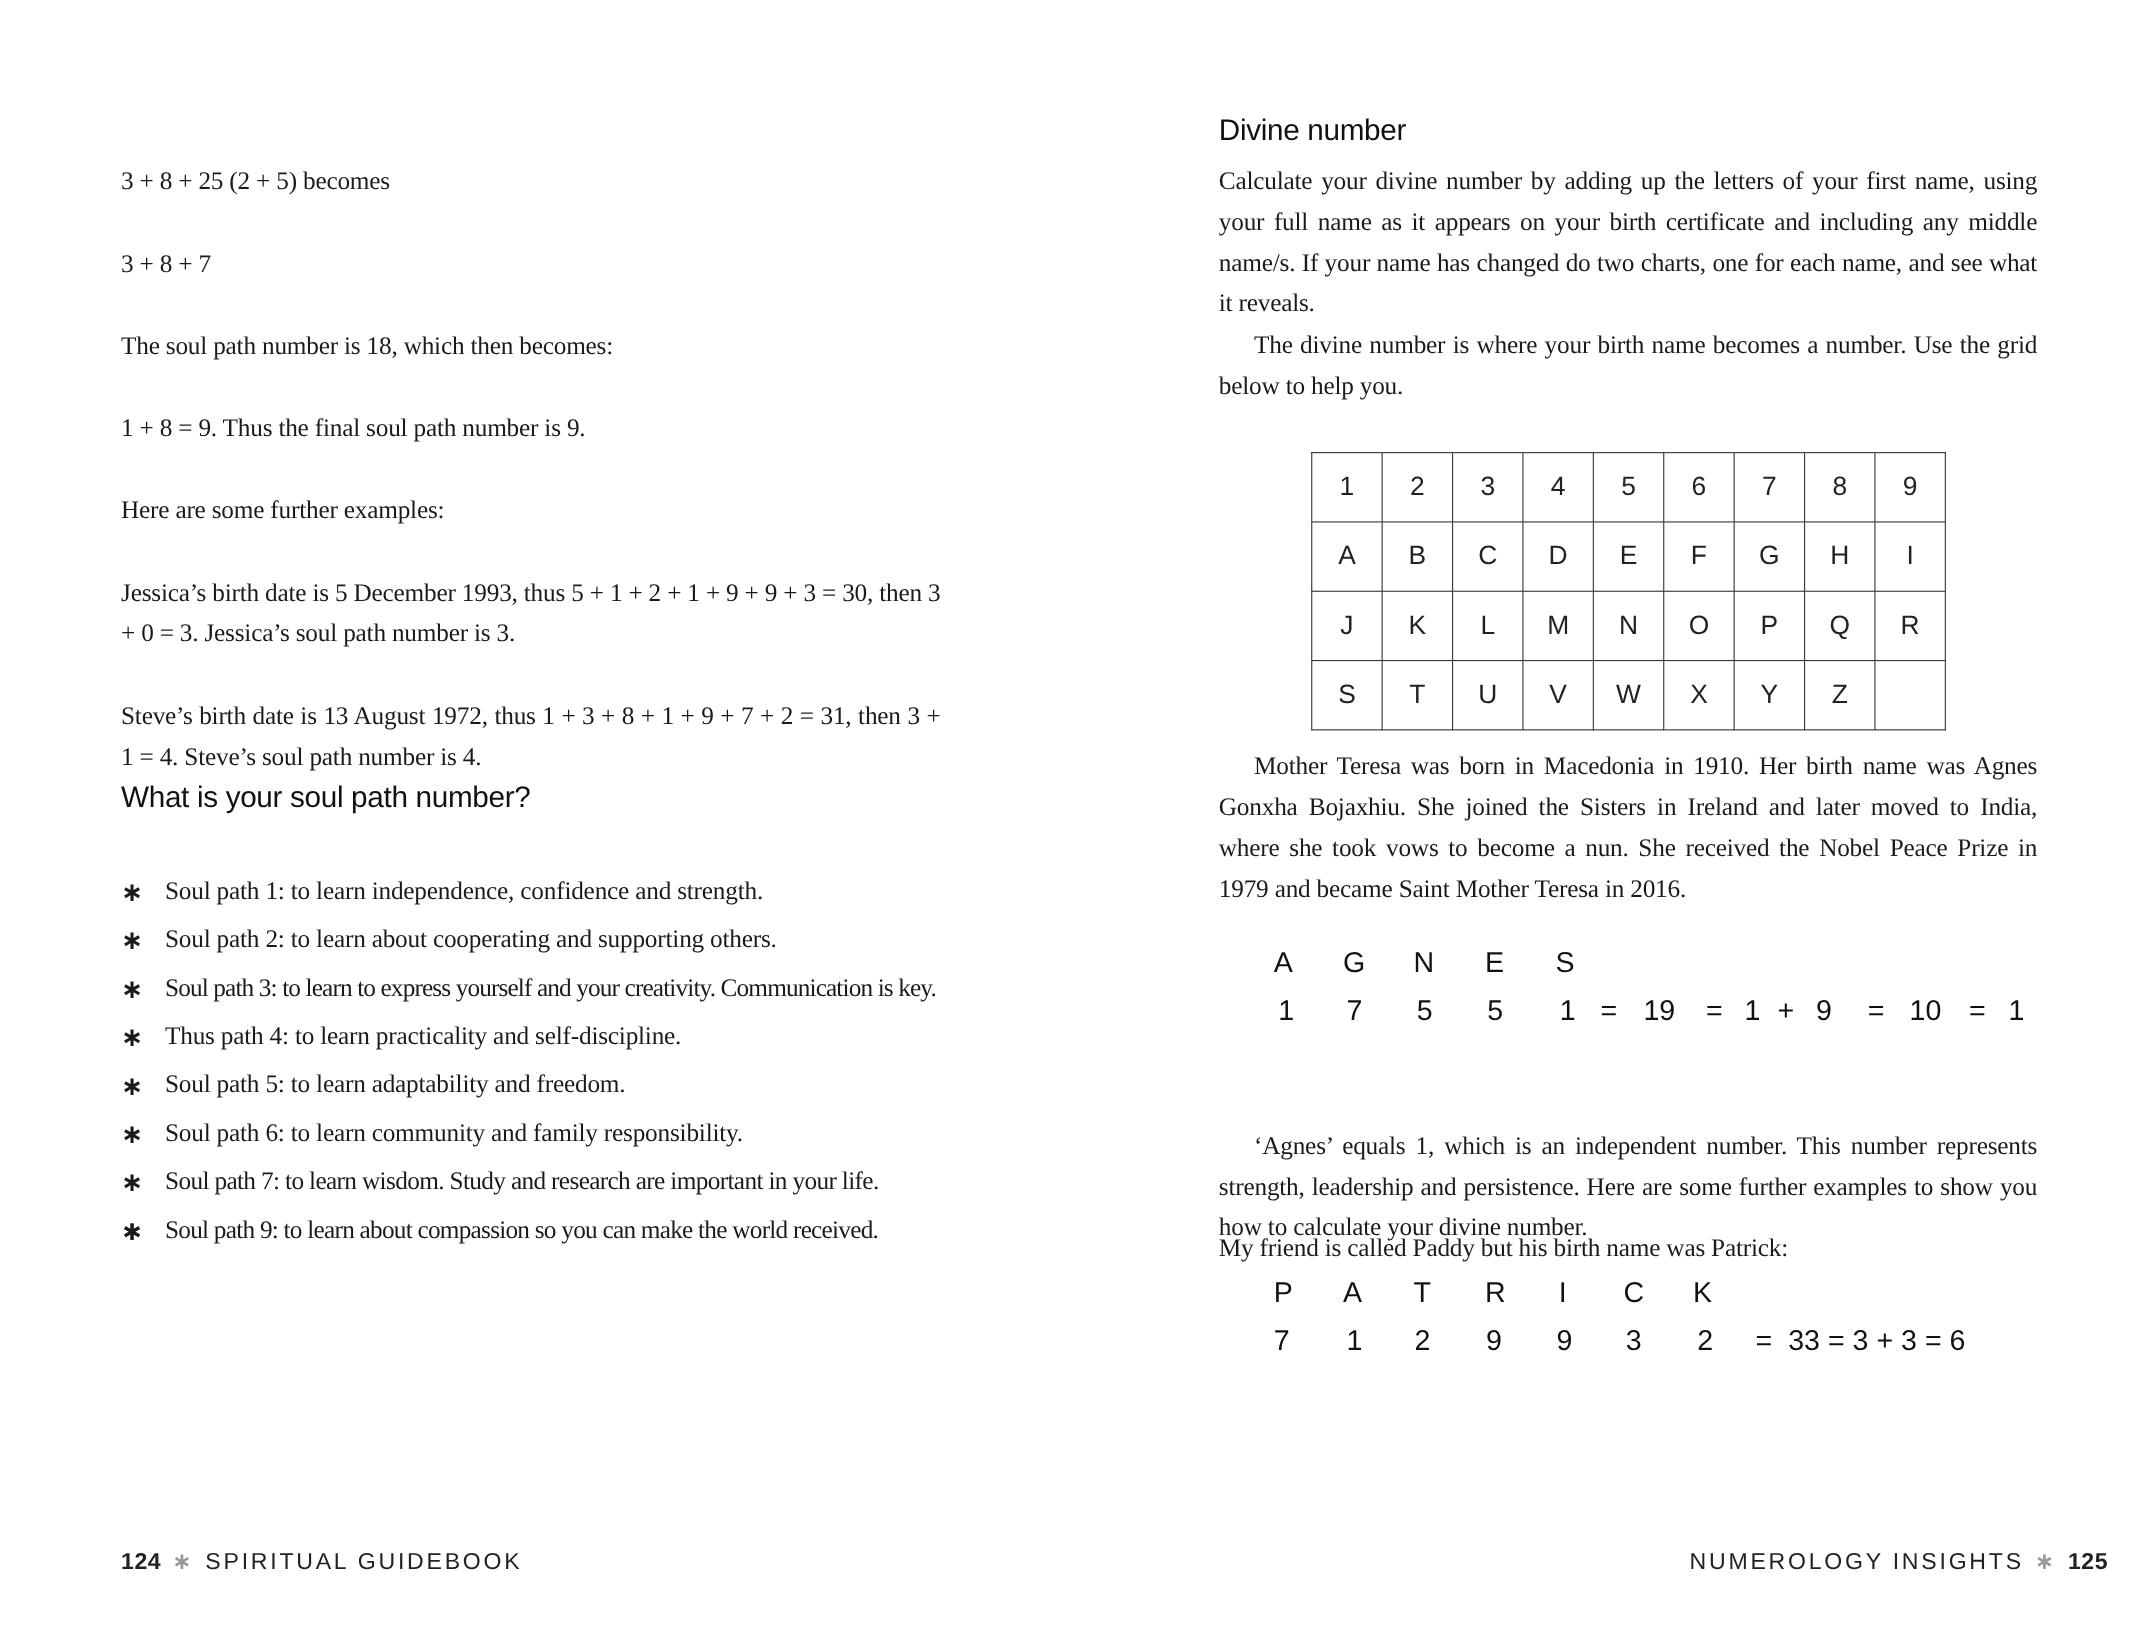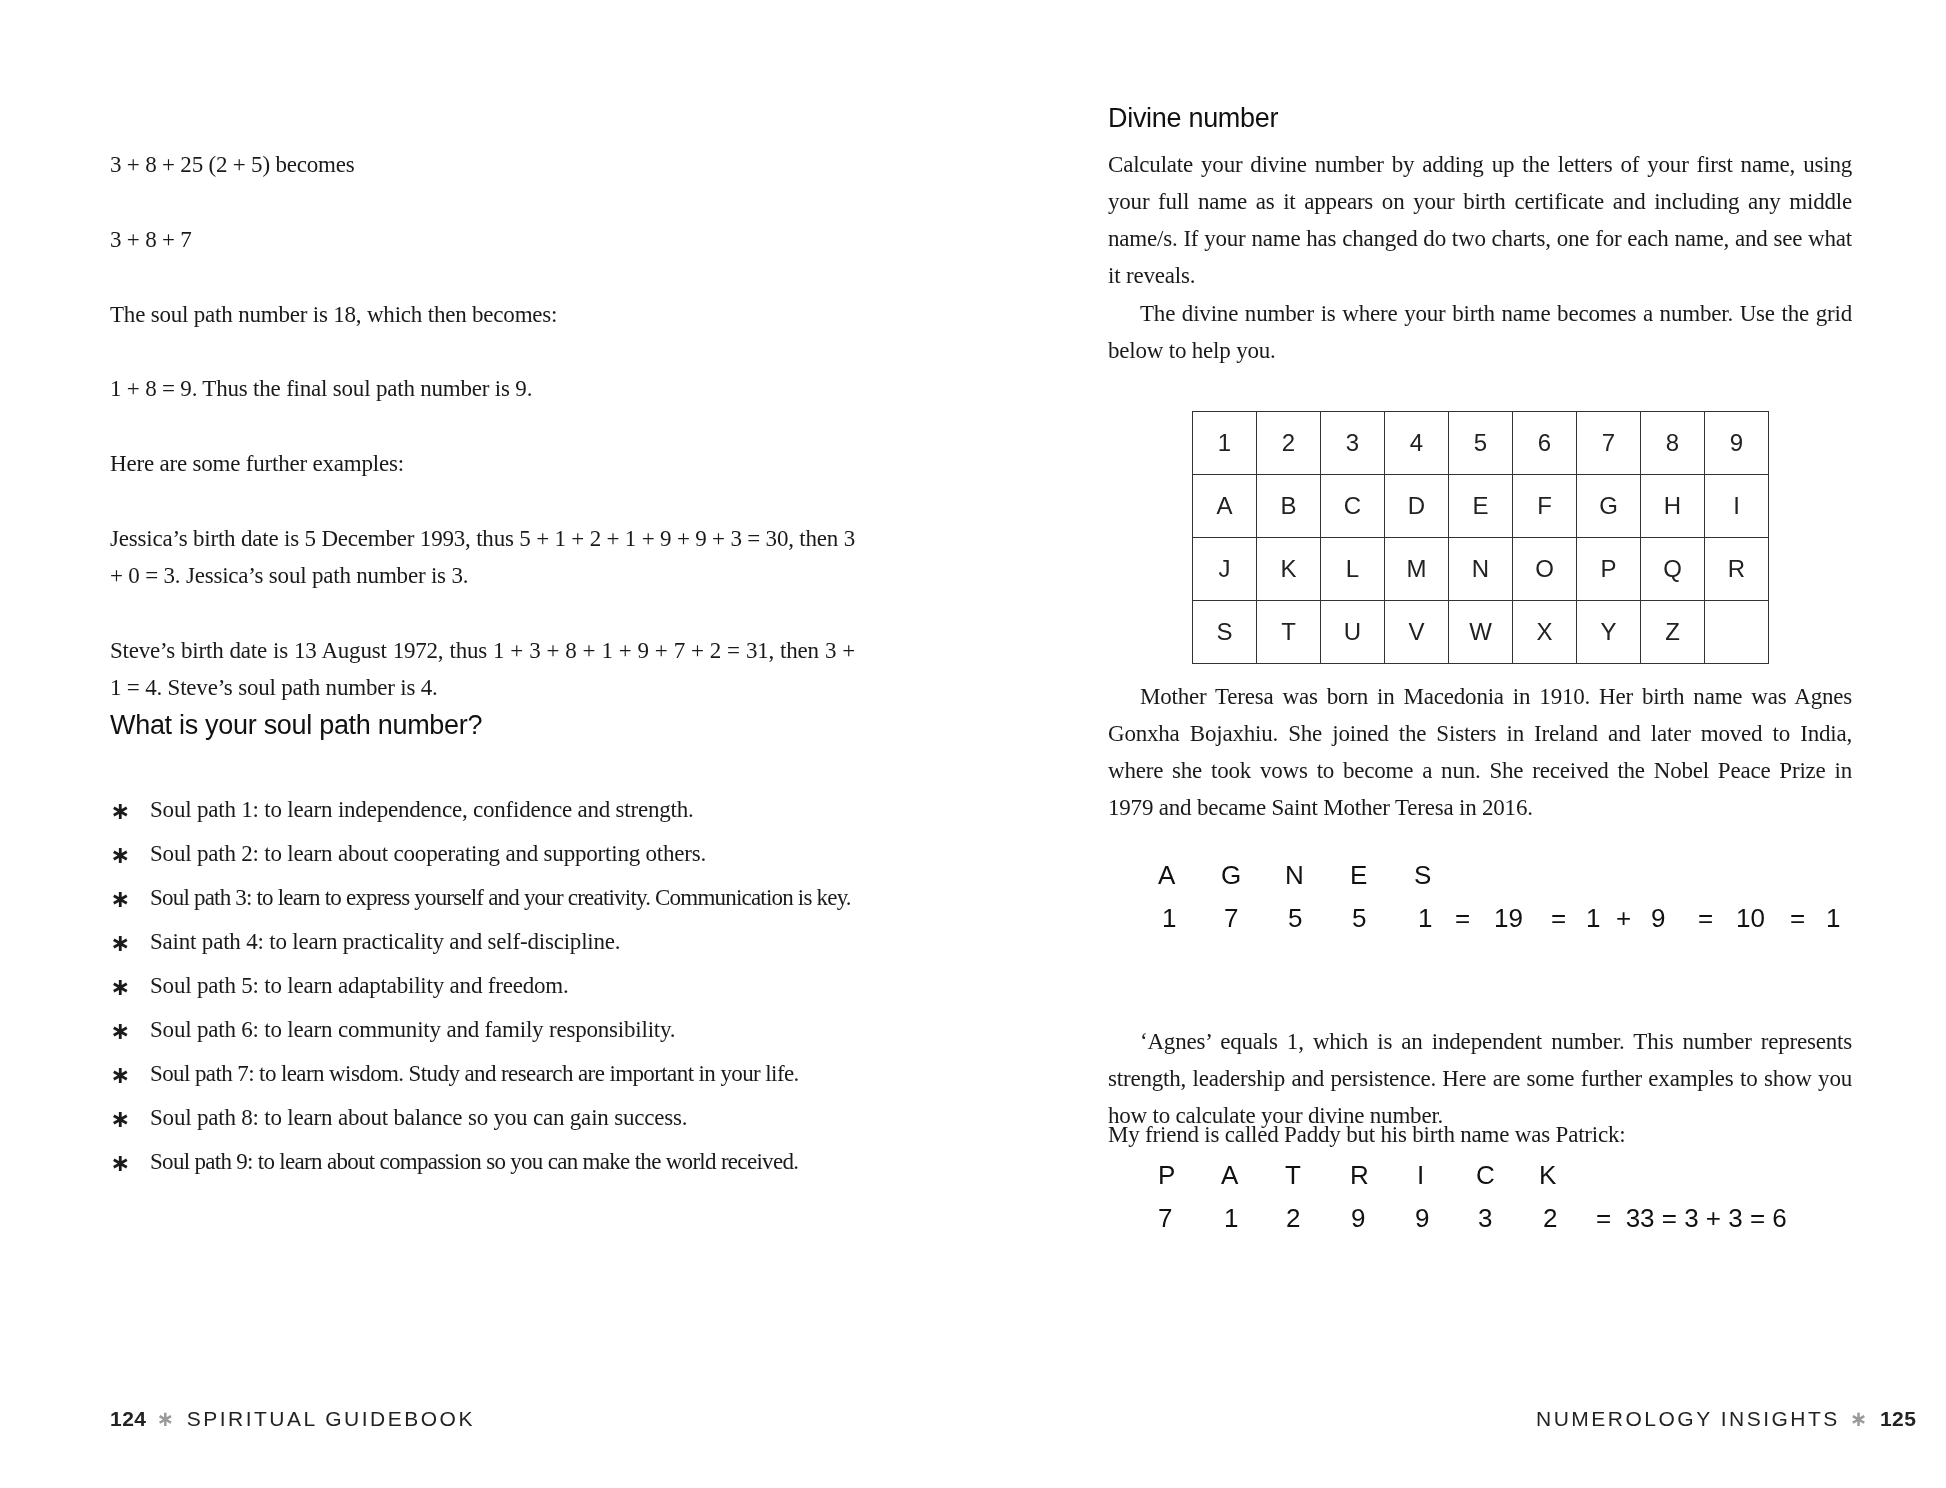--- a/index.html
+++ b/index.html
@@ -36,25 +36,25 @@
 <div class="abs lt serif" style="top:445px;">Here are some further examples:</div>
 <div class="abs serif" style="top:520px; left:110px; width:745px; text-align:justify;">Jessica’s birth date is 5 December 1993, thus 5 + 1 + 2 + 1 + 9 + 9 + 3 = 30, then 3 + 0 = 3. Jessica’s soul path number is 3.</div>
 <div class="abs serif" style="top:632px; left:110px; width:745px; text-align:justify;">Steve’s birth date is 13 August 1972, thus 1 + 3 + 8 + 1 + 9 + 7 + 2 = 31, then 3 + 1 = 4. Steve’s soul path number is 4.</div>
 
 <h2 class="abs" style="top:710px; left:110px;">What is your soul path number?</h2>
 
 <ul class="bul abs serif" style="top:791px; left:110px; width:750px;">
   <li><span class="star">∗</span><span>Soul path 1: to learn independence, confidence and strength.</span></li>
   <li><span class="star">∗</span><span>Soul path 2: to learn about cooperating and supporting others.</span></li>
   <li style="letter-spacing:-0.8px;"><span class="star">∗</span><span>Soul path 3: to learn to express yourself and your creativity. Communication is key.</span></li>
-  <li><span class="star">∗</span><span>Saint path 4: to learn practicality and self-discipline.</span></li>
+  <li><span class="star">∗</span><span>Thus path 4: to learn practicality and self-discipline.</span></li>
   <li><span class="star">∗</span><span>Soul path 5: to learn adaptability and freedom.</span></li>
   <li><span class="star">∗</span><span>Soul path 6: to learn community and family responsibility.</span></li>
   <li style="letter-spacing:-0.6px;"><span class="star">∗</span><span>Soul path 7: to learn wisdom. Study and research are important in your life.</span></li>
-  <li><span class="star">∗</span><span>Soul path 8: to learn about balance so you can gain success.</span></li>
+  <li><span class="star">∗</span></li>
   <li style="letter-spacing:-0.7px;"><span class="star">∗</span><span>Soul path 9: to learn about compassion so you can make the world received.</span></li>
 </ul>
 
 <div class="footer" style="left:110px;">
   <span class="num">124</span><span class="fstar">∗</span><span>SPIRITUAL GUIDEBOOK</span>
 </div>
 
 <div class="page right"></div>
 
 <h2 class="abs" style="top:103px; left:1108px;">Divine number</h2>

